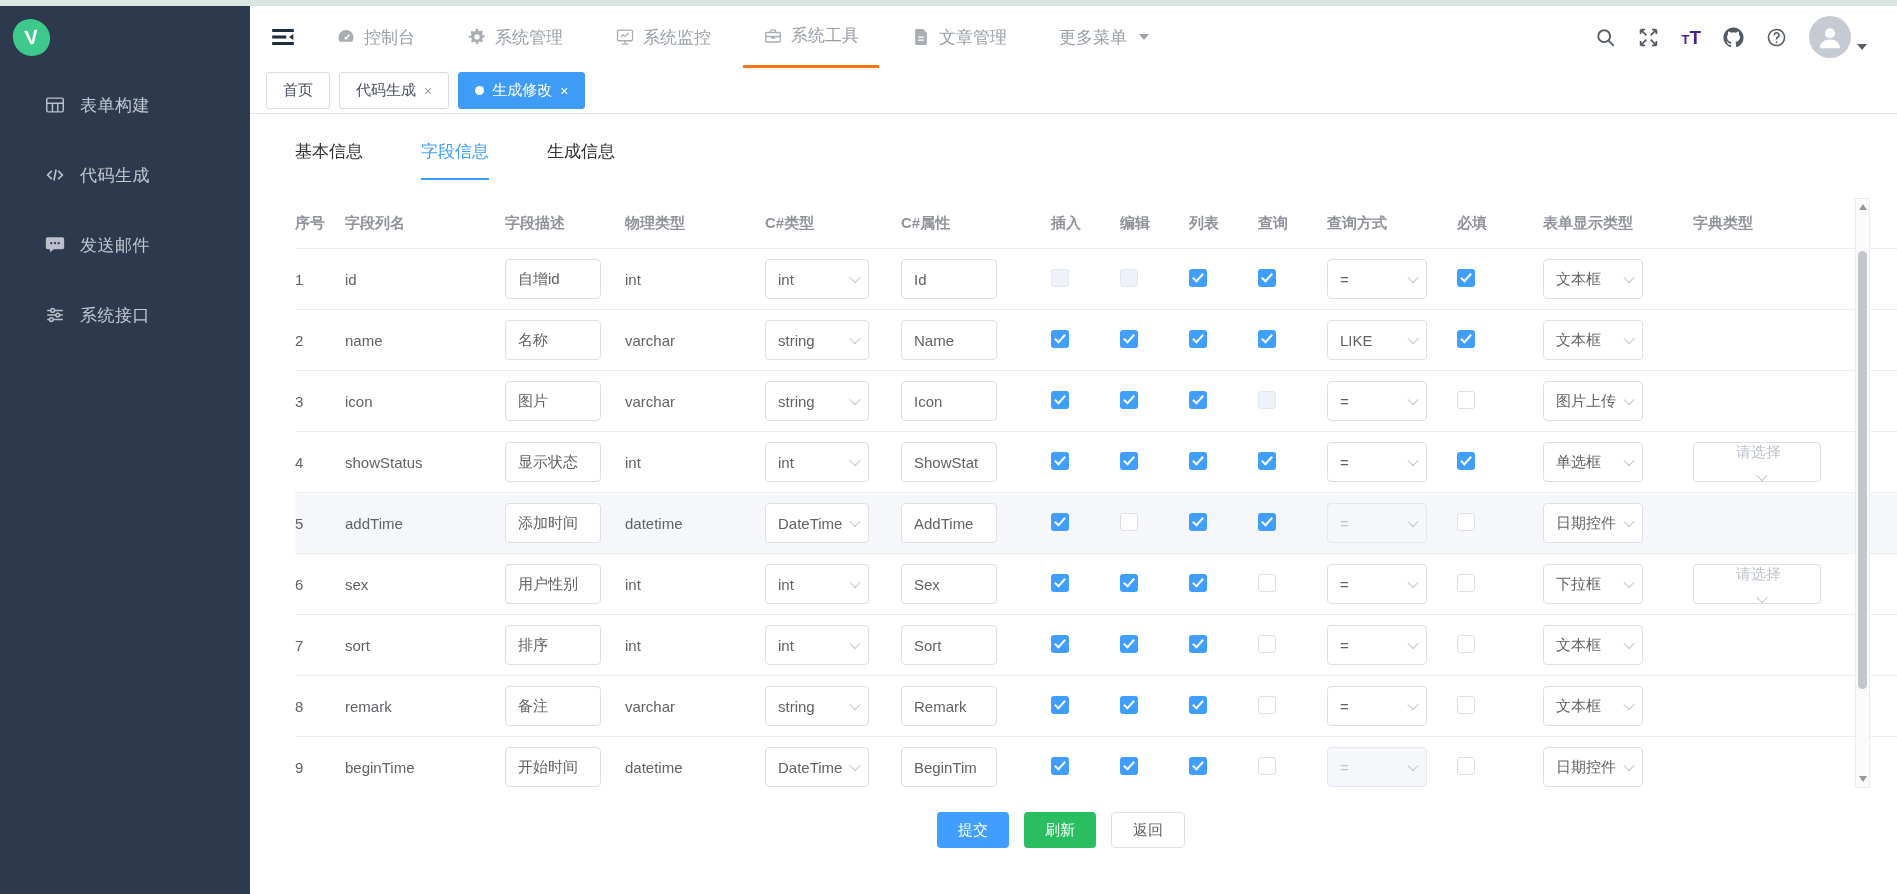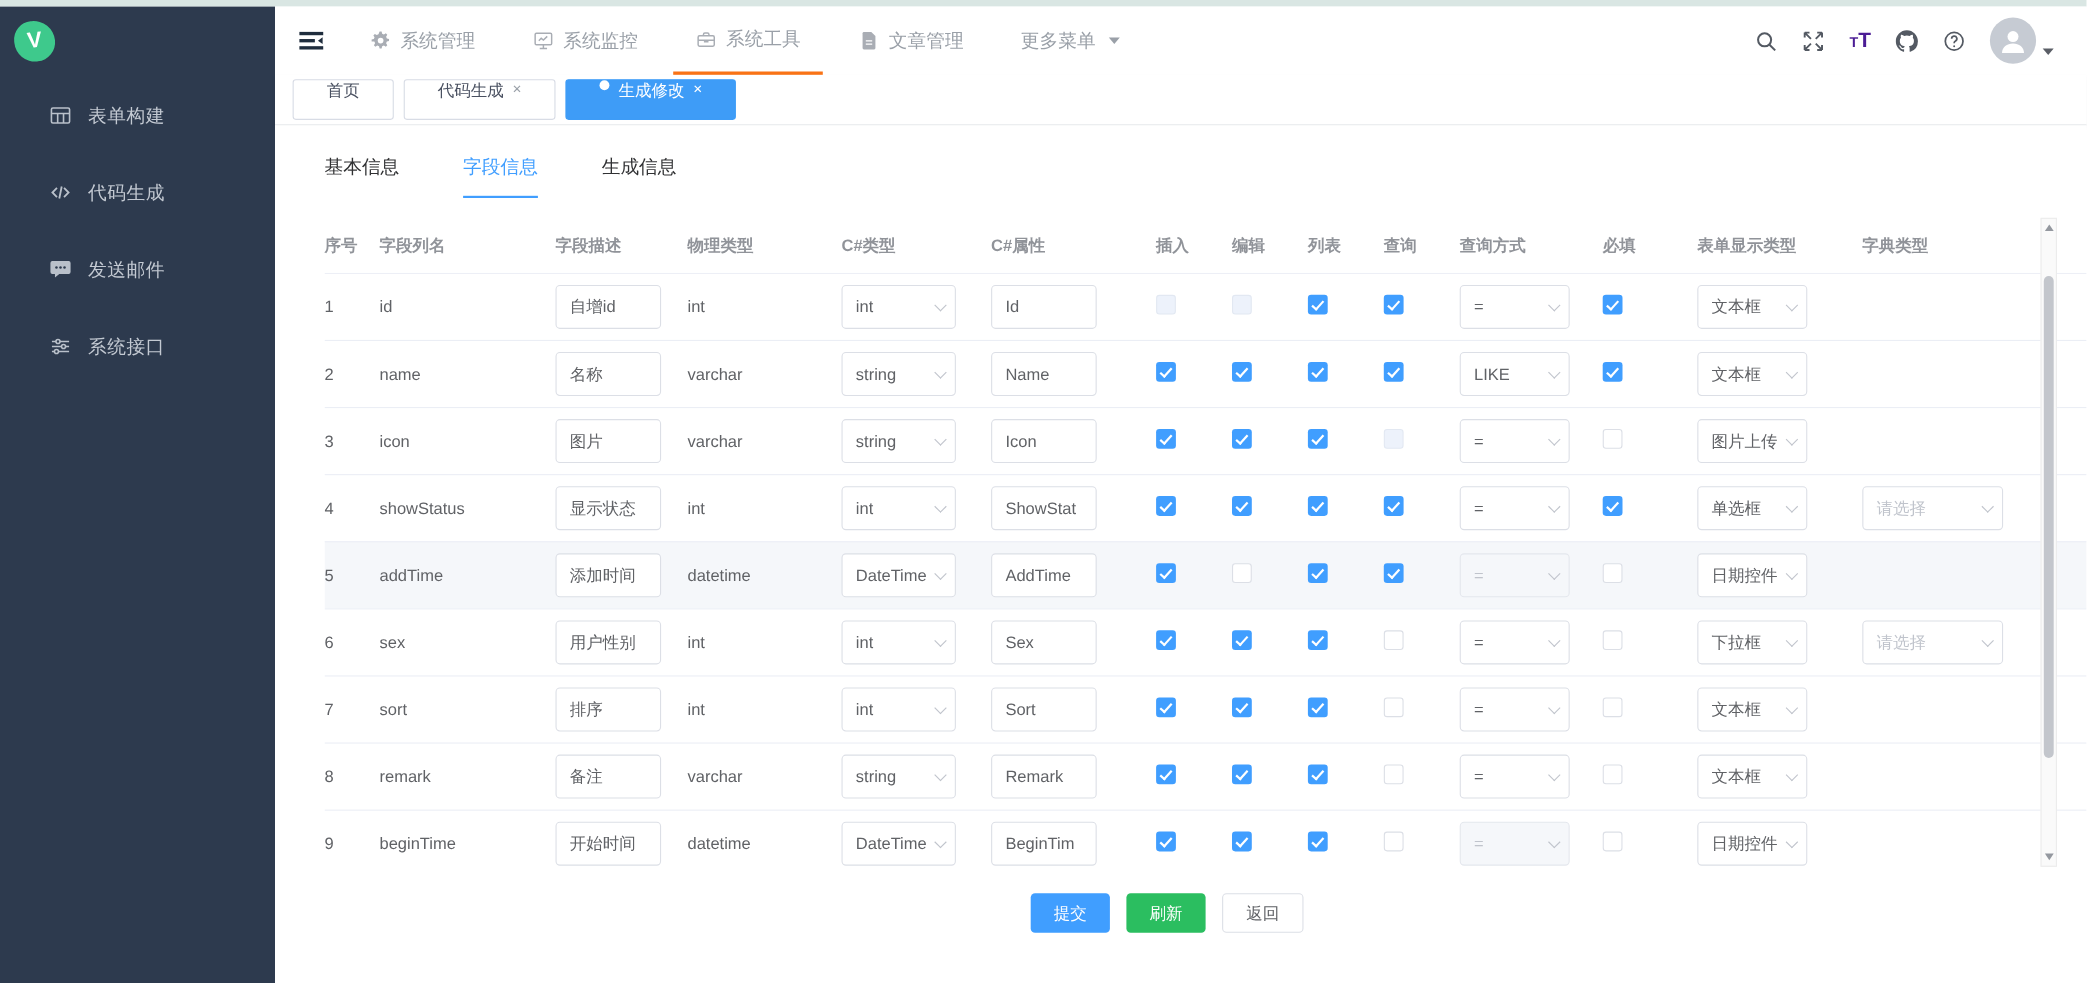--- a/index.html
+++ b/index.html
@@ -58,21 +58,21 @@
     width:0; height:0; border-left:5px solid transparent; border-right:5px solid transparent;
     border-top:6px solid #5a5e66; margin-bottom:8px;
   }
 
   
   .tabbar {
     height:46px; display:flex; align-items:center; gap:9px; padding-left:16px;
     background:#fff; border-bottom:1px solid #e4e7ea; box-shadow:0 2px 4px rgba(0,0,0,.05);
   }
   .ptab {
-    height:37px; display:flex; align-items:flex-start; gap:8px; padding:0 30px;
+    height:37px; display:flex; align-items:center; gap:8px; padding:0 16px;
     border:1px solid #d8dce5; border-radius:3px; background:#fff;
     font-size:15px; color:#495060; cursor:pointer; white-space:nowrap;
   }
   .ptab .x { font-size:14px; color:#9aa0a8; cursor:pointer; line-height:1; }
   .ptab.active { background:#3e9cf7; border-color:#3e9cf7; color:#fff; }
   .ptab.active .x { color:#fff; }
   .dot { width:9px; height:9px; border-radius:50%; background:#fff; }
 
   
   .card { flex:1; background:#fff; padding:26px 0 0 45px; position:relative; }
@@ -97,21 +97,21 @@
   }
   .sel {
     height:40px; border:1px solid #dcdfe6; border-radius:4px; background:#fff;
     display:inline-flex; align-items:center; justify-content:space-between;
     padding:0 9px 0 12px; color:#606266; cursor:pointer; overflow:hidden; white-space:nowrap;
   }
   .sel .sel-t { overflow:hidden; }
   .chev { width:8px; height:8px; border-right:1.5px solid #c0c4cc; border-bottom:1.5px solid #c0c4cc;
     transform:rotate(45deg) translate(-1px,-1px); flex:0 0 auto; margin-left:6px; }
   .sel.dis { background:#f5f7fa; border-color:#e4e7ed; color:#c0c4cc; }
-  .sel.ph { color:#c0c4cc; }
+  .sel.ph { color:#c0c4cc;flex-direction:column; }
   .w104 { width:104px; } .w100 { width:100px; } .w112 { width:100px; } .w128 { width:128px; }
 
   .cb { width:18px; height:18px; border-radius:3px; position:relative; display:inline-block; cursor:pointer; }
   .cb.checked { background:#409eff; }
   .cb.checked::after {
     content:""; position:absolute; left:6px; top:2.5px; width:4px; height:9px;
     border-right:2px solid #fff; border-bottom:2px solid #fff; transform:rotate(42deg);
   }
   .cb.unchecked { background:#fff; border:1px solid #dcdfe6; }
   .cb.disabled { background:#edf2fb; border:1px solid #e2e8f2; }
@@ -193,20 +193,31 @@
     <header class="topbar">
       <span class="hamburger">
         <svg viewBox="0 0 24 24" fill="currentColor">
             <rect x="2" y="4.6" width="20" height="2.8"></rect>
             <rect x="2" y="10.6" width="13" height="2.8"></rect>
             <rect x="2" y="16.6" width="20" height="2.8"></rect>
             <path d="M21.5 9.2v5.6L17.6 12z"></path>
           </svg>
       </span>
       <nav class="topnav">
+  <div class="nav-item ">
+    <span class="nav-ic">
+              <svg viewBox="0 0 24 24">
+                <path fill="currentColor" d="M12 3.5a9 9 0 00-9 9c0 2 .65 3.8 1.75 5.3h14.5A8.9 8.9 0 0021 12.5a9 9 0 00-9-9z"></path>
+                <path d="M12 13.5l4.2-4.2" stroke="#fff" stroke-width="1.6"></path>
+                <circle cx="12" cy="13.5" r="1.7" fill="#fff"></circle>
+              </svg>
+            </span>
+    <span>控制台</span>
+
+  </div>
   <div class="nav-item ">
     <span class="nav-ic">
               <svg viewBox="0 0 24 24" fill="currentColor">
                 <path d="M10.9 2h2.2l.6 2.4 1.9.8 2.1-1.2 1.6 1.6-1.3 2.1.8 1.9 2.4.6v2.2l-2.4.6-.8 1.9 1.3 2.1-1.6 1.6-2.1-1.3-1.9.8-.6 2.4h-2.2l-.6-2.4-1.9-.8-2.1 1.3-1.6-1.6 1.3-2.1-.8-1.9L2.2 13v-2.2l2.4-.6.8-1.9-1.3-2.1 1.6-1.6 2.1 1.2 1.9-.8z"></path>
                 <circle cx="12" cy="11.9" r="3.1" fill="#fff"></circle>
               </svg>
             </span>
     <span>系统管理</span>
 
   </div>

